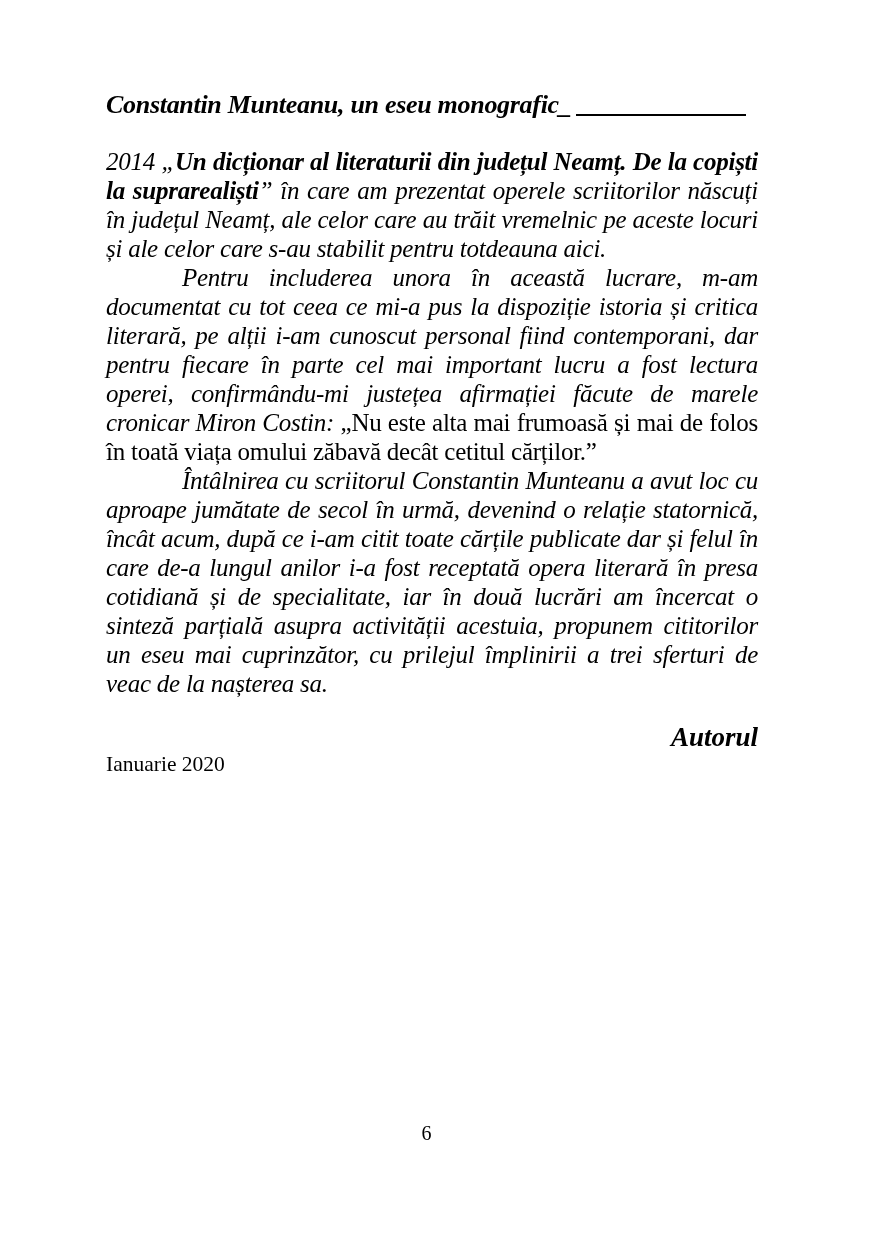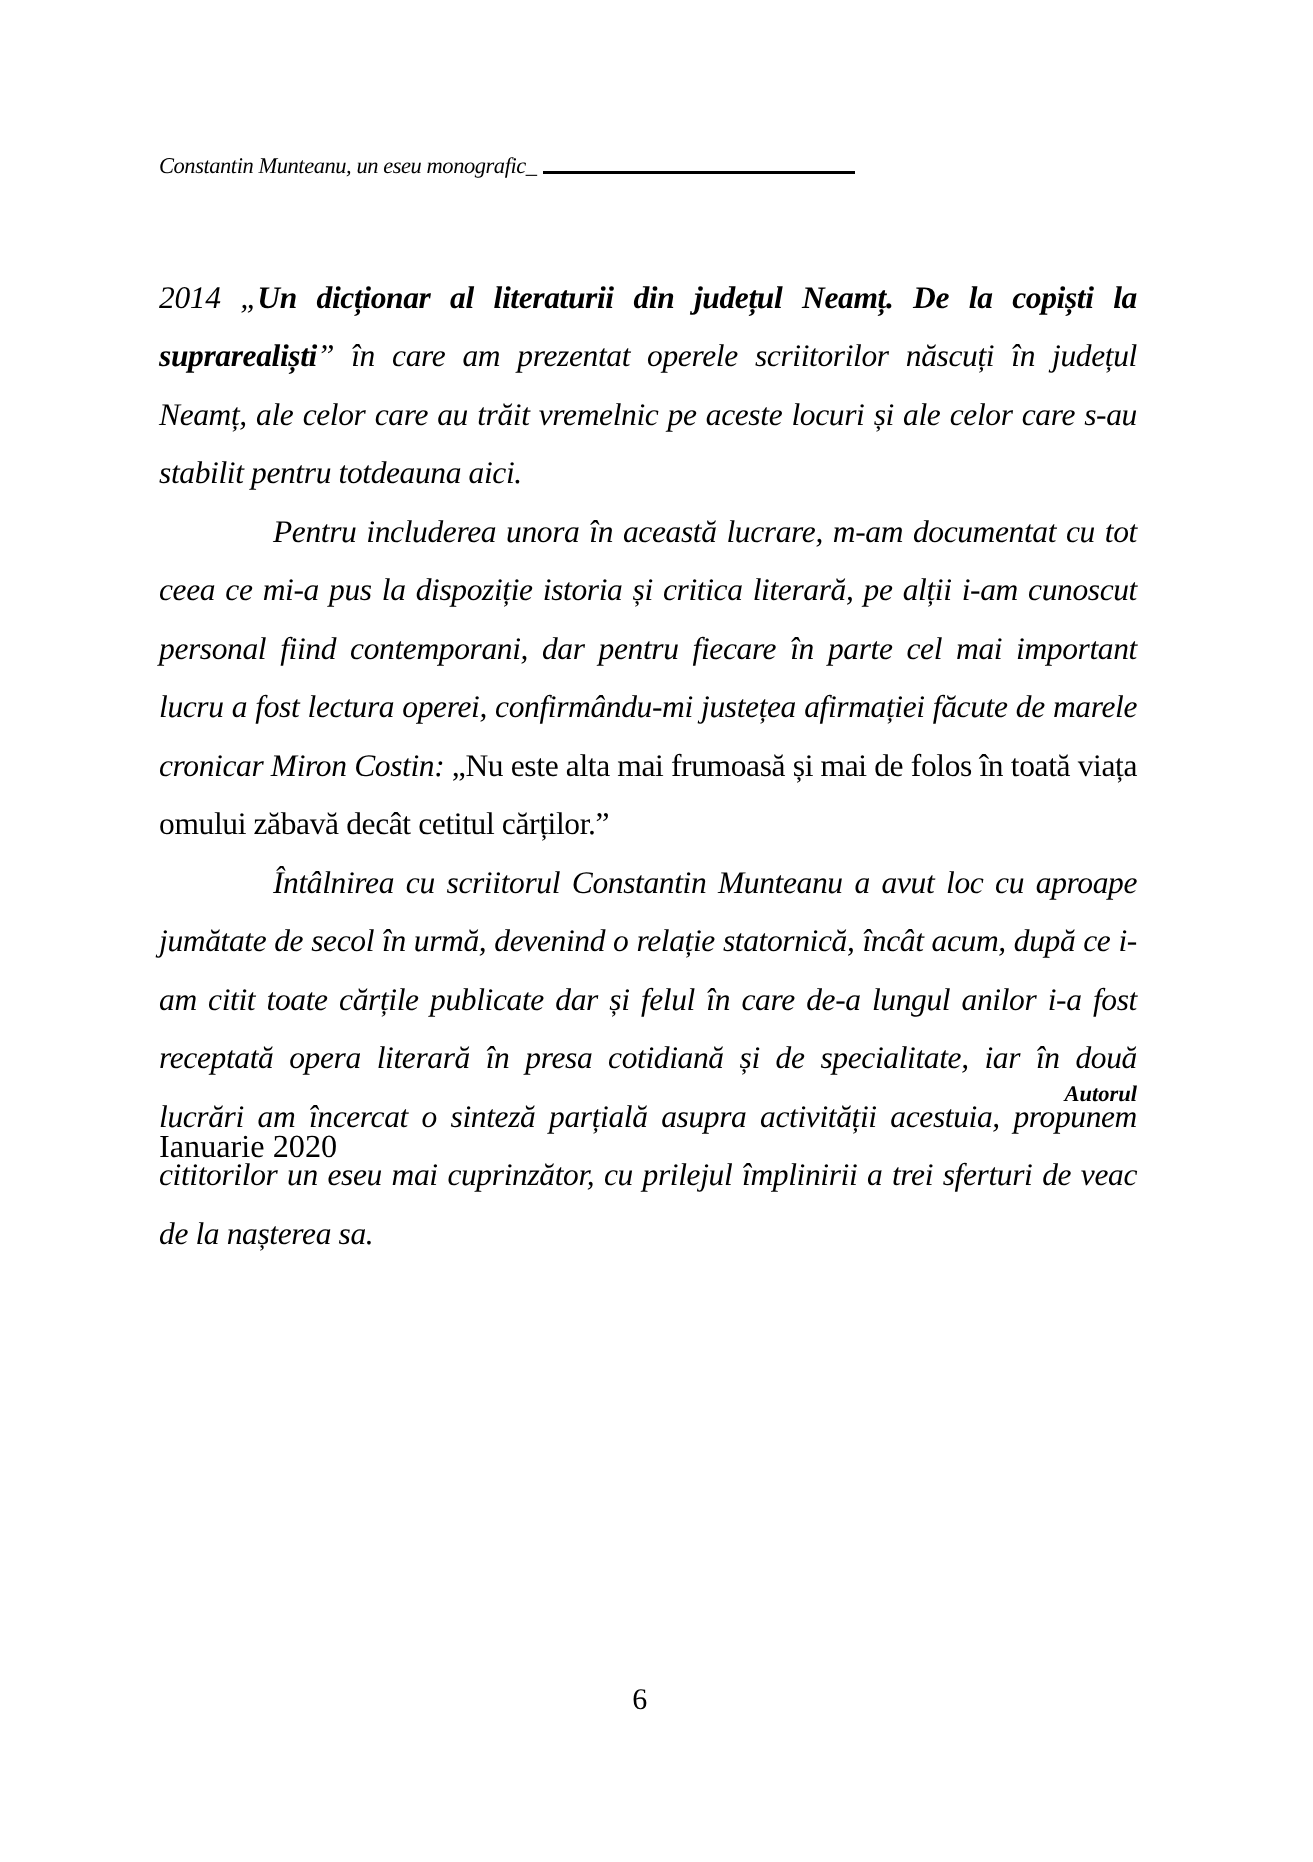--- a/index.html
+++ b/index.html
@@ -19,56 +19,55 @@
       position: absolute;
       left: 106px;
       top: 90px;
       width: 640px;
       height: 30px;
       display: flex;
       align-items: flex-end;
     }
     .running-header .title {
       font-style: italic;
-      font-weight: normal;
-      font-size: 15px;
+      font-weight: bold;
+      font-size: 26px;
       letter-spacing: -0.3px;
       white-space: nowrap;
     }
     .running-header .rule {
       display: inline-block;
       width: 208px;
       border-bottom: 2px solid #000;
       margin-left: 4px;
       margin-bottom: 4px;
     }
     .body-text {
       position: absolute;
       left: 106px;
       top: 147px;
       width: 652px;
-      font-size: 21px;
-      line-height: 39px;
+      font-size: 25px;
+      line-height: 29px;
       text-align: justify;
       letter-spacing: -0.25px;
-      margin-top: 32px;
     }
     .body-text p {
       margin: 0;
     }
     .it { font-style: italic; }
     .bi { font-style: italic; font-weight: bold; }
     .indent { text-indent: 76px; }
     .signature {
       position: absolute;
       right: 117px;
       top: 722px;
       font-style: italic;
       font-weight: bold;
-      font-size: 15px;
+      font-size: 27px;
     }
     .dateline {
       position: absolute;
       left: 106px;
       top: 752px;
       font-size: 21.5px;
     }
     .page-number {
       position: absolute;
       left: 0;

